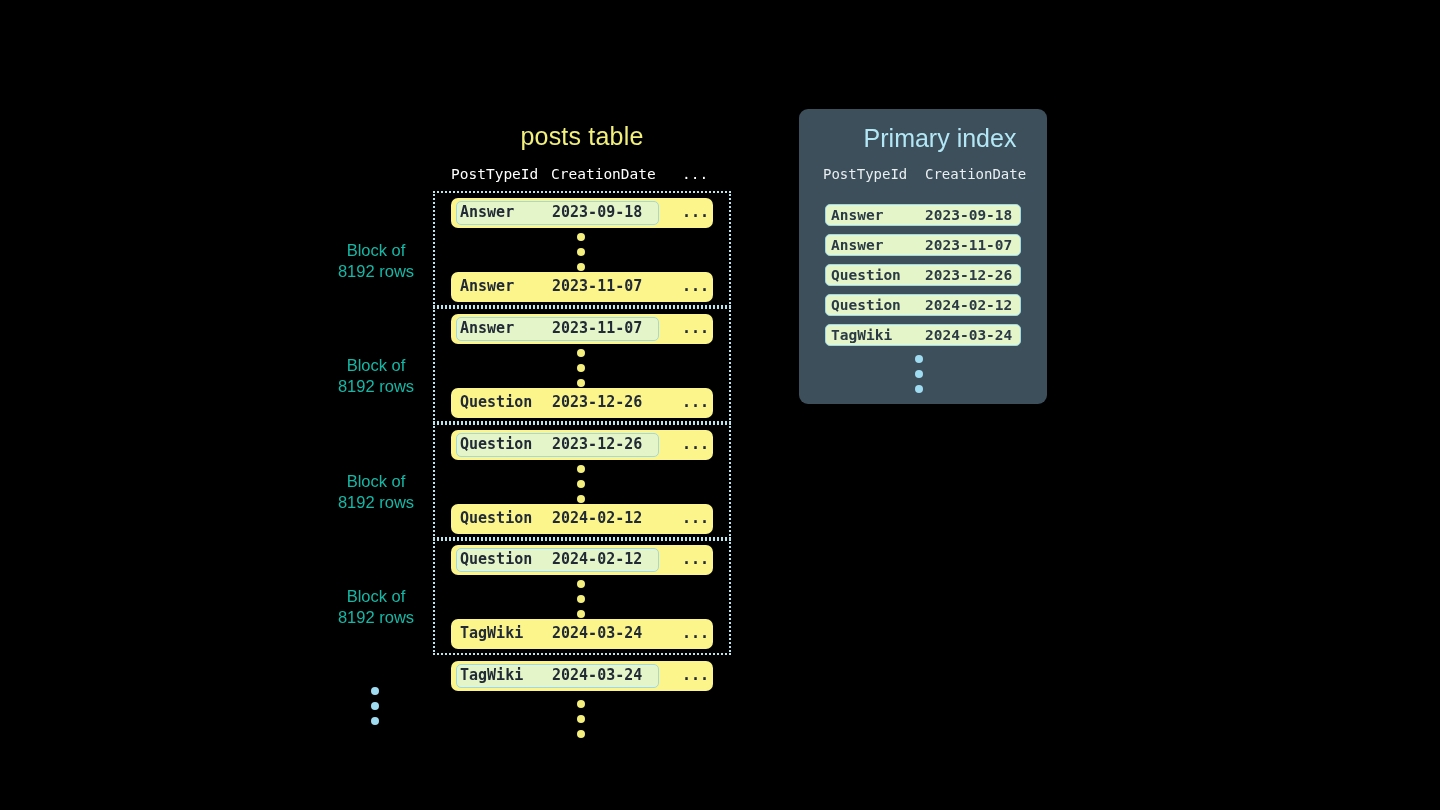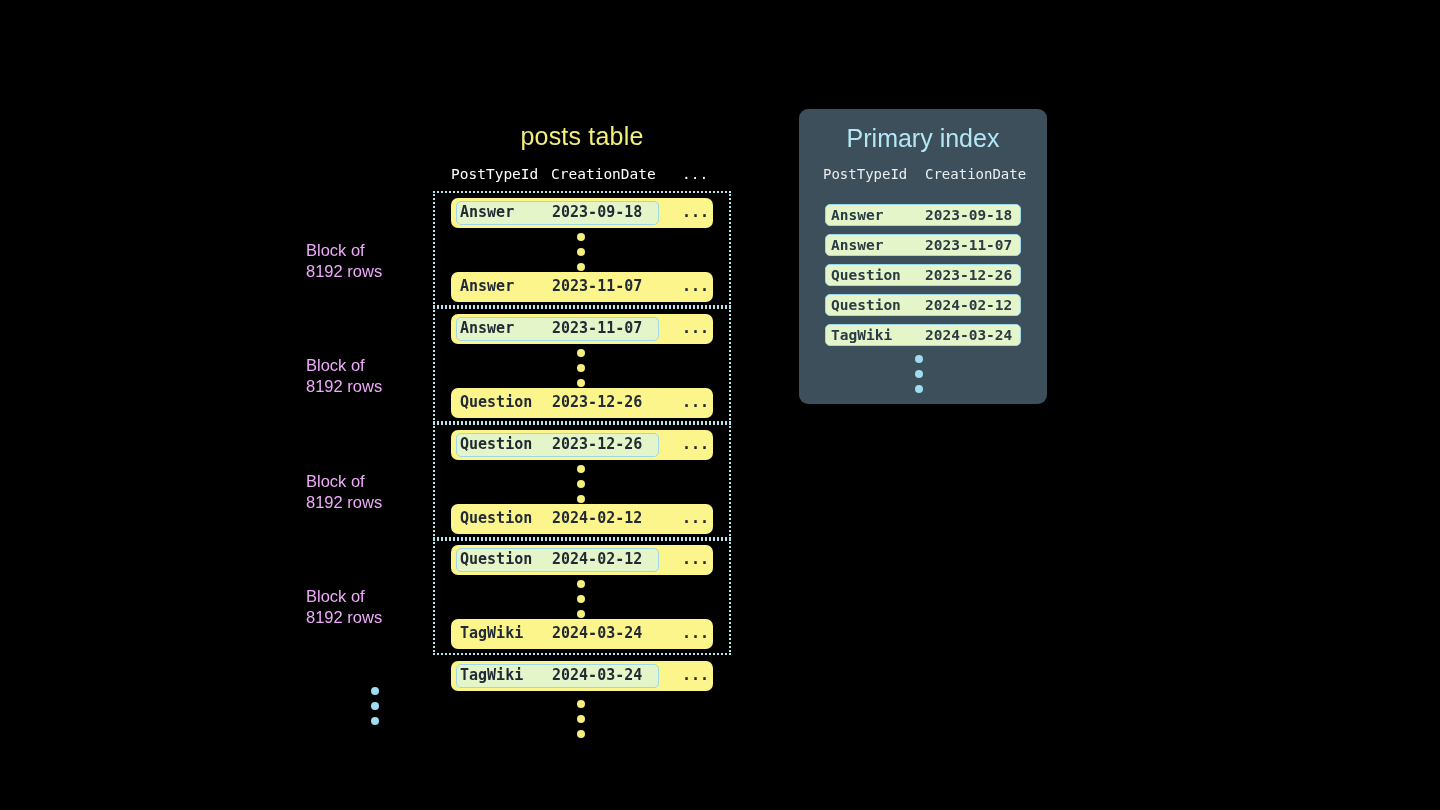--- a/index.html
+++ b/index.html
@@ -30,22 +30,22 @@
   .table-header .h-date{position:absolute;left:100px;top:0;}
   .table-header .h-dots{position:absolute;left:231px;top:0;}
 
   
   .block{
     position:absolute;left:433px;width:298px;
     border:2px dotted #b8e4ef;
     box-sizing:border-box;
   }
   .block-label{
-    position:absolute;width:140px;
-    font-size:16.5px;line-height:21px;color:#f0abfc;
+    position:absolute;width:140px;text-align:center;
+    font-size:16.5px;line-height:21px;color:#14b8a6;
     font-family:"Liberation Sans", sans-serif;
   }
 
   
   .row{
     position:absolute;left:451px;width:262px;height:30px;
     background:#fbf58c;border-radius:7px;
     box-sizing:border-box;
   }
   .row .cell-type{
@@ -86,20 +86,21 @@
   .index-panel{
     position:absolute;left:799px;top:109px;
     width:248px;height:295px;
     background:#3c4f5b;
     border-radius:9px;
   }
   .index-title{
     position:absolute;left:0;top:15px;width:248px;
     text-align:center;font-size:25px;color:#b3e7f5;
     font-family:"Liberation Sans", sans-serif;
+    padding-left:17px;
   }
   .index-header{
     position:absolute;left:24px;top:57px;width:210px;height:20px;
     font-family:"DejaVu Sans Mono", monospace;
     font-size:14px;color:#e9eef1;
   }
   .index-header .ih-type{position:absolute;left:0;top:0;}
   .index-header .ih-date{position:absolute;left:102px;top:0;}
   .index-row{
     position:absolute;left:26px;width:196px;height:22px;

